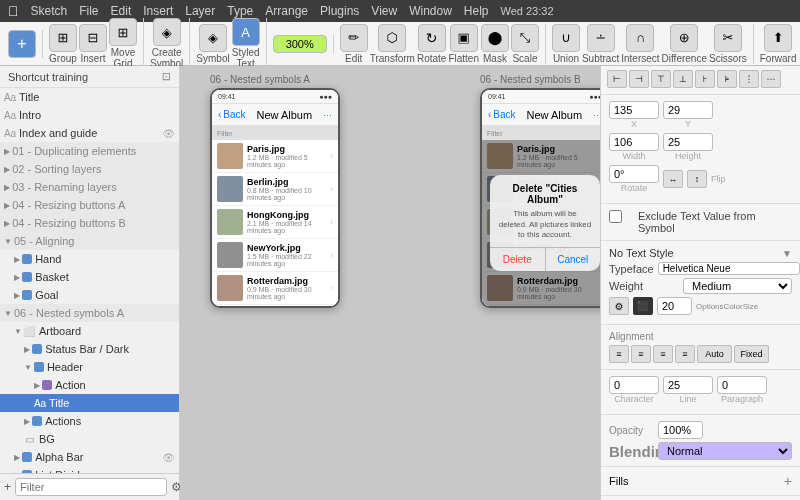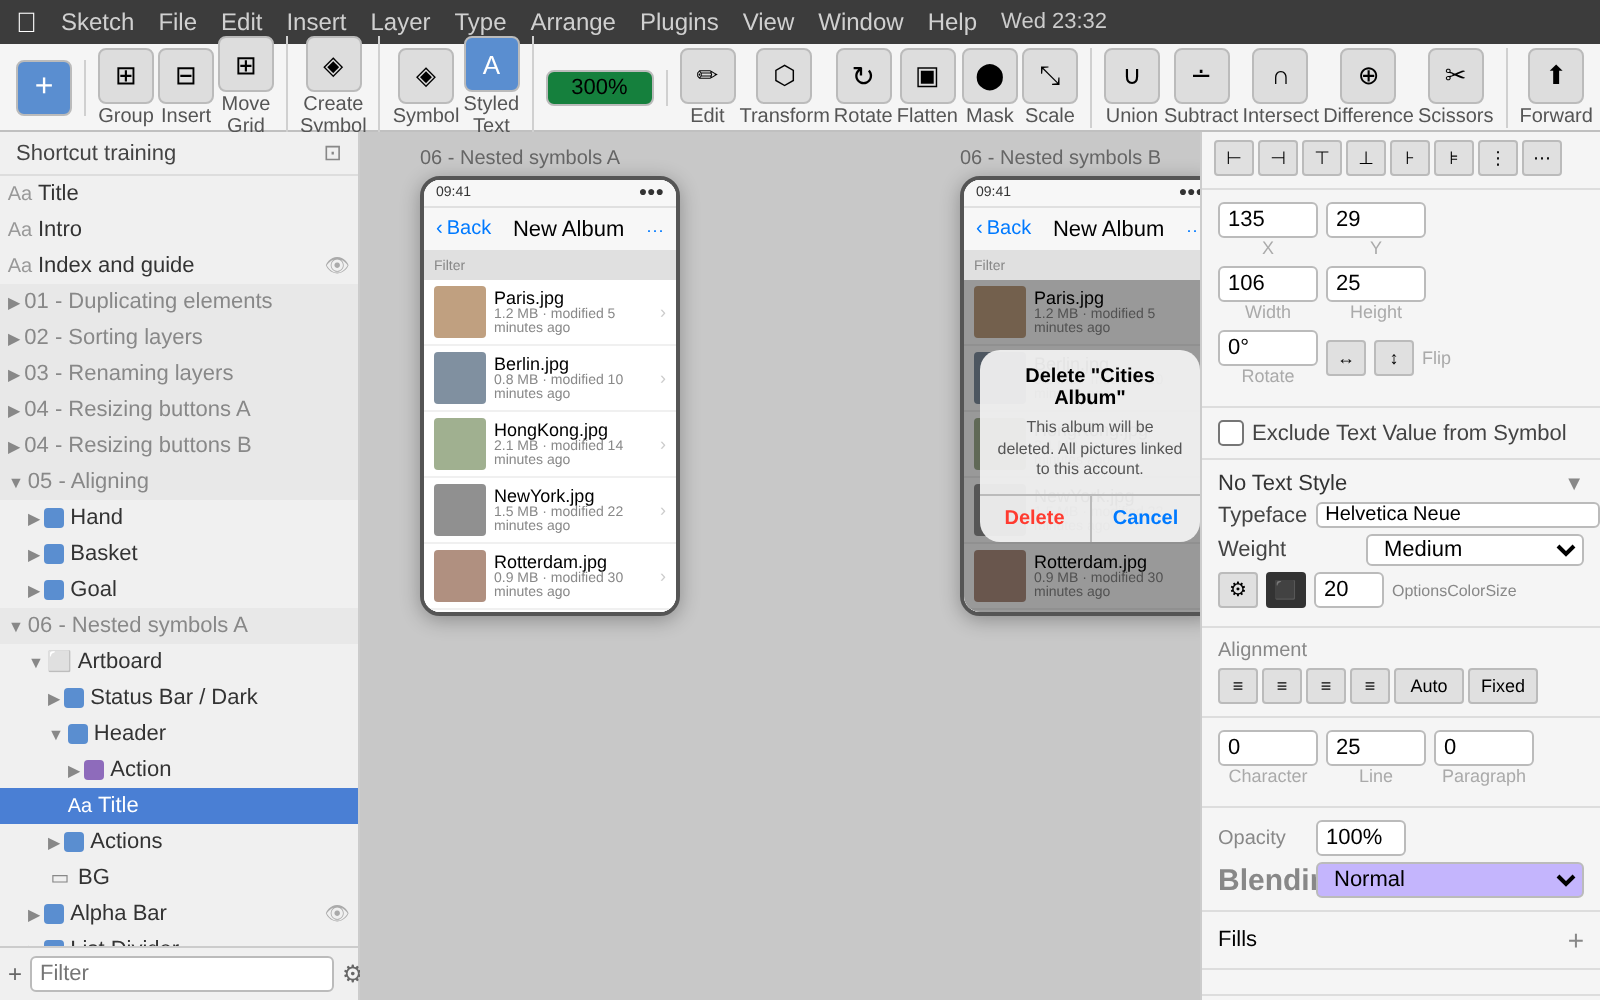--- a/index.html
+++ b/index.html
@@ -10,21 +10,21 @@
     #menubar .menu-item { color: #d0d0d0; font-size: 12px; cursor: pointer; }
     #menubar .center-info { margin-left: auto; margin-right: auto; color: #ccc; font-size: 12px; display: flex; align-items: center; gap: 6px; }
     #menubar .right-icons { display: flex; align-items: center; gap: 6px; color: #ccc; font-size: 11px; }
 
     
     #toolbar { background: #f5f5f5; height: 44px; border-bottom: 1px solid #c0c0c0; display: flex; align-items: center; padding: 0 8px; gap: 4px; }
     .toolbar-group { display: flex; align-items: center; gap: 2px; border-right: 1px solid #d0d0d0; padding-right: 6px; margin-right: 2px; }
     .toolbar-icon { width: 28px; height: 28px; background: #ddd; border: 1px solid #bbb; border-radius: 4px; display: flex; align-items: center; justify-content: center; font-size: 13px; cursor: pointer; }
     .toolbar-label { font-size: 10px; color: #555; text-align: center; }
     .toolbar-item { display: flex; flex-direction: column; align-items: center; gap: 1px; cursor: pointer; }
-    .zoom-box { background: #15803d; border: 1px solid #bbb; border-radius: 4px; padding: 2px 6px; font-size: 11px; width: 54px; text-align: center; }
+    .zoom-box { background: #bef264; border: 1px solid #bbb; border-radius: 4px; padding: 2px 6px; font-size: 11px; width: 54px; text-align: center; }
 
     
     #main { display: flex; height: calc(500px - 22px - 44px); }
 
     
     #left-panel { width: 180px; background: #f0f0f0; border-right: 1px solid #ccc; display: flex; flex-direction: column; }
     #panel-header { padding: 4px 8px; font-size: 11px; color: #444; border-bottom: 1px solid #ddd; display: flex; justify-content: space-between; align-items: center; }
     .panel-title { font-weight: 500; }
     .layer-item { display: flex; align-items: center; padding: 2px 4px; cursor: pointer; min-height: 18px; }
     .layer-item.selected { background: #4a7fd4; color: #fff; }
@@ -51,21 +51,21 @@
 
     
     #right-panel { width: 200px; background: #f5f5f5; border-left: 1px solid #ccc; overflow-y: auto; }
     .right-section { border-bottom: 1px solid #ddd; padding: 6px 8px; }
     .prop-row { display: flex; align-items: center; gap: 4px; margin-bottom: 4px; }
     .prop-input { border: 1px solid #bbb; border-radius: 3px; padding: 2px 4px; font-size: 11px; width: 50px; background: #fff; }
     .sub-label { font-size: 9px; color: #aaa; text-align: center; }
     .field-group { display: flex; flex-direction: column; align-items: center; }
     .alignment-row { display: flex; gap: 2px; }
     .align-btn { width: 20px; height: 18px; background: #e0e0e0; border: 1px solid #bbb; border-radius: 2px; display: flex; align-items: center; justify-content: center; font-size: 9px; cursor: pointer; }
-    .checkbox-row { display: flex; align-items: flex-end; gap: 4px; font-size: 11px; color: #444; }
+    .checkbox-row { display: flex; align-items: flex-start; gap: 16px; font-size: 11px; color: #444; }
     .style-row { display: flex; align-items: center; gap: 4px; margin-bottom: 3px; }
     .style-label { font-size: 11px; color: #444; width: 70px; }
     .style-value { font-size: 11px; color: #333; flex: 1; }
     .style-dropdown { font-size: 11px; border: 1px solid #bbb; border-radius: 3px; padding: 0 4px; background: #fff; flex: 1; }
     .section-expandable { display: flex; align-items: center; justify-content: space-between; }
     .add-btn { font-size: 14px; color: #888; cursor: pointer; }
     .opacity-row { display: flex; align-items: center; gap: 4px; }
     .opacity-input { border: 1px solid #bbb; border-radius: 3px; padding: 2px 4px; font-size: 11px; width: 45px; background: #fff; }
     .blending-select { border: 1px solid #bbb; border-radius: 3px; padding: 1px 4px; font-size: 11px; background: #c4b5fd; flex: 1; }
 
@@ -74,30 +74,30 @@
     .phone-screen { background: #f0f0f0; height: 100%; display: flex; flex-direction: column; }
     .phone-status { background: #f7f7f7; height: 14px; display: flex; align-items: center; padding: 0 6px; font-size: 7px; color: #333; border-bottom: 1px solid #e0e0e0; justify-content: space-between; }
     .phone-navbar { background: #f7f7f7; height: 22px; display: flex; align-items: center; padding: 0 6px; border-bottom: 1px solid #e0e0e0; }
     .nav-back { font-size: 10px; color: #007aff; display: flex; align-items: center; gap: 2px; }
     .nav-title { margin: 0 auto; font-size: 11px; font-weight: 400; color: #000; }
     .nav-actions { font-size: 9px; color: #007aff; display: flex; gap: 3px; }
     .phone-list { flex: 1; overflow: hidden; background: #fff; }
     .list-item-row { display: flex; align-items: center; padding: 3px 5px; border-bottom: 1px solid #f0f0f0; gap: 4px; }
     .list-thumb { width: 26px; height: 26px; background: #888; border-radius: 2px; flex-shrink: 0; }
     .list-info { flex: 1; min-width: 0; }
-    .list-name { font-size: 9px; font-weight: 400; color: #000; }
+    .list-name { font-size: 9px; font-weight: 700; color: #000; }
     .list-detail { font-size: 7px; color: #888; }
     .list-chevron { font-size: 9px; color: #ccc; }
 
     
     .dialog-overlay { position: absolute; top: 0; left: 0; right: 0; bottom: 0; background: rgba(0,0,0,0.4); display: flex; align-items: center; justify-content: center; }
     .dialog-box { background: rgba(240,240,240,0.95); border-radius: 10px; width: 110px; overflow: hidden; }
     .dialog-title { font-size: 10px; font-weight: 600; text-align: center; padding: 8px 6px 2px; color: #000; }
     .dialog-msg { font-size: 8px; color: #555; text-align: center; padding: 2px 8px 6px; line-height: 1.3; }
-    .dialog-buttons { display: flex; border-top: 1px solid #bbb; font-weight: bold; }
+    .dialog-buttons { display: flex; border-top: 1px solid #bbb; }
     .dialog-btn { flex: 1; text-align: center; padding: 6px 2px; font-size: 10px; color: #007aff; cursor: pointer; }
     .dialog-btn.danger { color: #ff3b30; }
     .dialog-btn:first-child { border-right: 1px solid #bbb; }
 
     
     .artboard-label { position: absolute; font-size: 10px; color: #666; font-weight: 500; }
 
     
     .rotate-icon { font-size: 14px; }
   </style>

